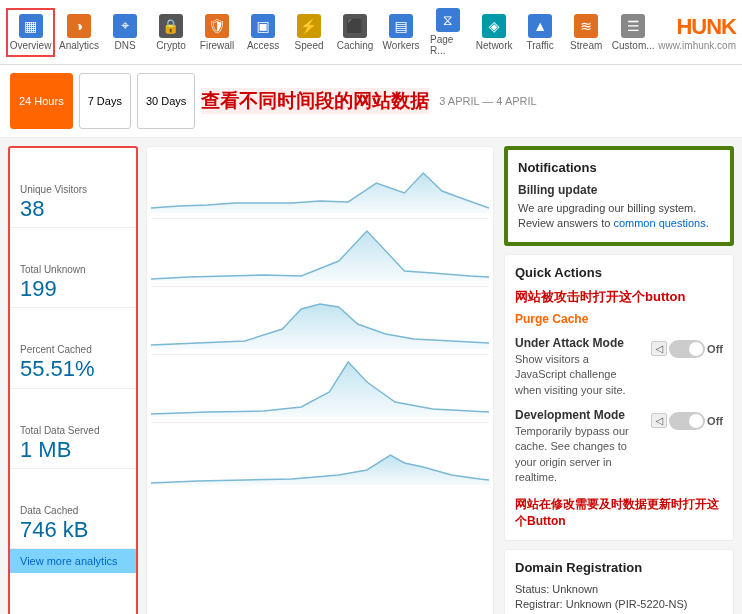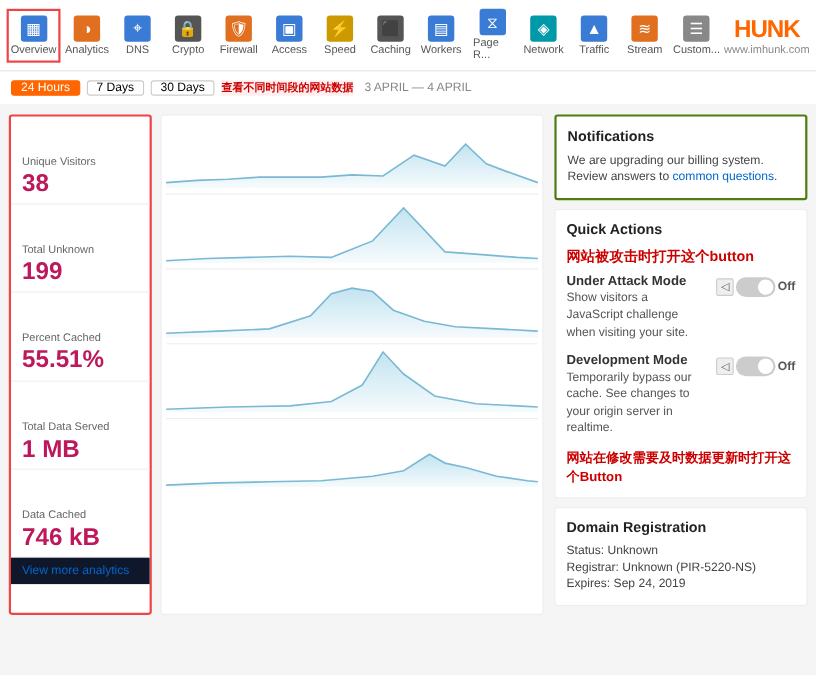--- a/index.html
+++ b/index.html
@@ -15,43 +15,43 @@
     .nav-icon.dark { background: #555; }
     .nav-icon.teal { background: #0099aa; }
     .nav-icon.gray { background: #888; }
     .nav-icon.yellow { background: #cc9900; }
     .logo-area { margin-left: auto; display: flex; align-items: center; }
     .logo-text { font-size: 22px; font-weight: bold; color: #f60; letter-spacing: -1px; }
     .logo-sub { font-size: 10px; color: #888; }
 
     
     .time-bar { background: #fff; padding: 8px 10px; display: flex; align-items: center; gap: 6px; border-bottom: 1px solid #eee; }
-    .time-btn { padding: 0 8px; border: 1px solid #ccc; border-radius: 3px; cursor: pointer; font-size: 11px; background: #fff; }
+    .time-btn { padding: 21px 8px; border: 1px solid #ccc; border-radius: 3px; cursor: pointer; font-size: 11px; background: #fff; }
     .time-btn.active { background: #f60; color: #fff; border-color: #f60; }
     .date-range { font-size: 11px; color: #888; margin-left: 4px; }
 
     
     .main-content { display: flex; padding: 8px; gap: 10px; }
 
     
     .stats-panel { min-width: 130px; width: 130px; border: 2px solid #e44; border-radius: 3px; background: #fff; }
     .stat-item { padding: 8px 10px 6px; border-bottom: 1px solid #eee; }
     .stat-item:last-child { border-bottom: none; }
     .stat-label { font-size: 10px; color: #666; margin-bottom: 2px; margin-top: 28px; }
-    .stat-value { font-size: 22px; font-weight: bold; color: #be185d; line-height: 1.1; }
-    .view-more { padding: 6px 10px; font-size: 11px; color: #0066cc; cursor: pointer; background: #0f172a; }
+    .stat-value { font-size: 22px; font-weight: normal; color: #0369a1; line-height: 1.1; }
+    .view-more { padding: 6px 10px; font-size: 11px; color: #0066cc; cursor: pointer; background: #7dd3fc; }
 
     
     .charts-panel { flex: 1; background: #fff; border: 1px solid #eee; border-radius: 3px; padding: 4px; }
     .chart-row { height: 68px; border-bottom: 1px solid #eee; position: relative; padding: 2px 0; }
     .chart-row:last-child { border-bottom: none; }
 
     
     .right-panel { width: 230px; display: flex; flex-direction: column; gap: 0; }
-    .notifications-section { background: #fff; border: 2px solid #4d7c0f; border-radius: 3px; padding: 10px; margin-bottom: 8px; }
+    .notifications-section { background: #fff; border: 4px solid #4d7c0f; border-radius: 3px; padding: 10px; margin-bottom: 8px; }
     .section-title { font-size: 13px; font-weight: bold; margin-bottom: 8px; color: #222; }
     .notif-subtitle { font-size: 12px; font-weight: bold; margin-bottom: 4px; }
     .notif-text { font-size: 11px; color: #444; line-height: 1.4; }
     .notif-link { color: #0066cc; cursor: pointer; }
     .notif-dismiss { font-size: 11px; color: #0066cc; cursor: pointer; margin-top: 4px; display: block; }
 
     .quick-actions { background: #fff; border: 1px solid #eee; border-radius: 3px; padding: 10px; margin-bottom: 8px; }
     .action-link { color: #f60; font-size: 12px; cursor: pointer; display: block; margin-bottom: 2px; font-weight: bold; }
     .action-item { margin-bottom: 10px; }
     .action-title { font-size: 12px; font-weight: bold; margin-bottom: 2px; }
@@ -61,21 +61,21 @@
     .toggle { width: 36px; height: 18px; background: #ccc; border-radius: 9px; position: relative; cursor: pointer; display: inline-flex; align-items: center; }
     .toggle .knob { width: 14px; height: 14px; background: #fff; border-radius: 50%; position: absolute; right: 2px; }
     .toggle-label { font-size: 10px; color: #555; background: #eee; padding: 1px 3px; border: 1px solid #ccc; border-radius: 2px; }
     .off-label { font-size: 11px; font-weight: bold; color: #555; }
 
     .domain-section { background: #fff; border: 1px solid #eee; border-radius: 3px; padding: 10px; margin-bottom: 8px; }
     .domain-item { font-size: 11px; margin-bottom: 3px; color: #444; }
 
     
     .red-annotation { color: #cc0000; font-size: 13px; font-weight: bold; }
-    .annotation-box { display: inline-block; background: rgba(255,200,200,0.3); border: none; font-size: 10px; color: #cc0000; font-weight: bold; }
+    .annotation-box { display: inline-block; background: rgba(255,200,200,0.3); border: none; font-size: 19px; color: #cc0000; font-weight: bold; }
 
     
     svg.chart { width: 100%; height: 60px; }
   </style>
 </head>
 <body>
 
 <div class="top-nav">
   <div class="nav-item active">
     <div class="nav-icon blue">▦</div>
@@ -127,21 +127,21 @@
   </div>
   <div class="nav-item">
     <div class="nav-icon orange">≋</div>
     <span>Stream</span>
   </div>
   <div class="nav-item">
     <div class="nav-icon gray">☰</div>
     <span>Custom...</span>
   </div>
   <div class="logo-area">
-    <div style="text-align:center;">
+    <div style="text-align:right;">
       <div class="logo-text">HUNK</div>
       <div class="logo-sub">www.imhunk.com</div>
     </div>
   </div>
 </div>
 
 <div class="time-bar">
   <button class="time-btn active">24 Hours</button>
   <button class="time-btn">7 Days</button>
   <button class="time-btn">30 Days</button>
@@ -243,33 +243,37 @@
           <path d="M0,58 L50,56 L100,55 L150,54 L200,50 L230,45 L255,30 L270,38 L290,42 L320,50 L350,54 L360,55" fill="none" stroke="#7ab8d4" stroke-width="1.5"></path>
         </svg>
       </div>
     </div>
   </div>
 
   <div class="right-panel">
 
     <div class="notifications-section">
       <div class="section-title">Notifications</div>
+      <div class="notif-subtitle">Billing update</div>
       <div class="notif-text">
         <span>We are upgrading our billing system. Review answers to</span>
         <a class="notif-link">common questions</a>.
       </div>
     </div>
 
     <div class="quick-actions">
       <div class="section-title">Quick Actions</div>
 
       <div style="position:relative; margin-bottom:6px;">
         <div class="red-annotation">网站被攻击时打开这个button</div>
       </div>
 
+      <div class="action-item">
+        <a class="action-link">Purge Cache</a>
+      </div>
 
       <div class="action-item">
         <div class="toggle-row">
           <div style="flex:1;">
             <div class="action-title">Under Attack Mode</div>
             <div class="action-desc">Show visitors a JavaScript challenge when visiting your site.</div>
           </div>
           <div class="toggle-container">
             <span class="toggle-label">◁</span>
             <div class="toggle">

